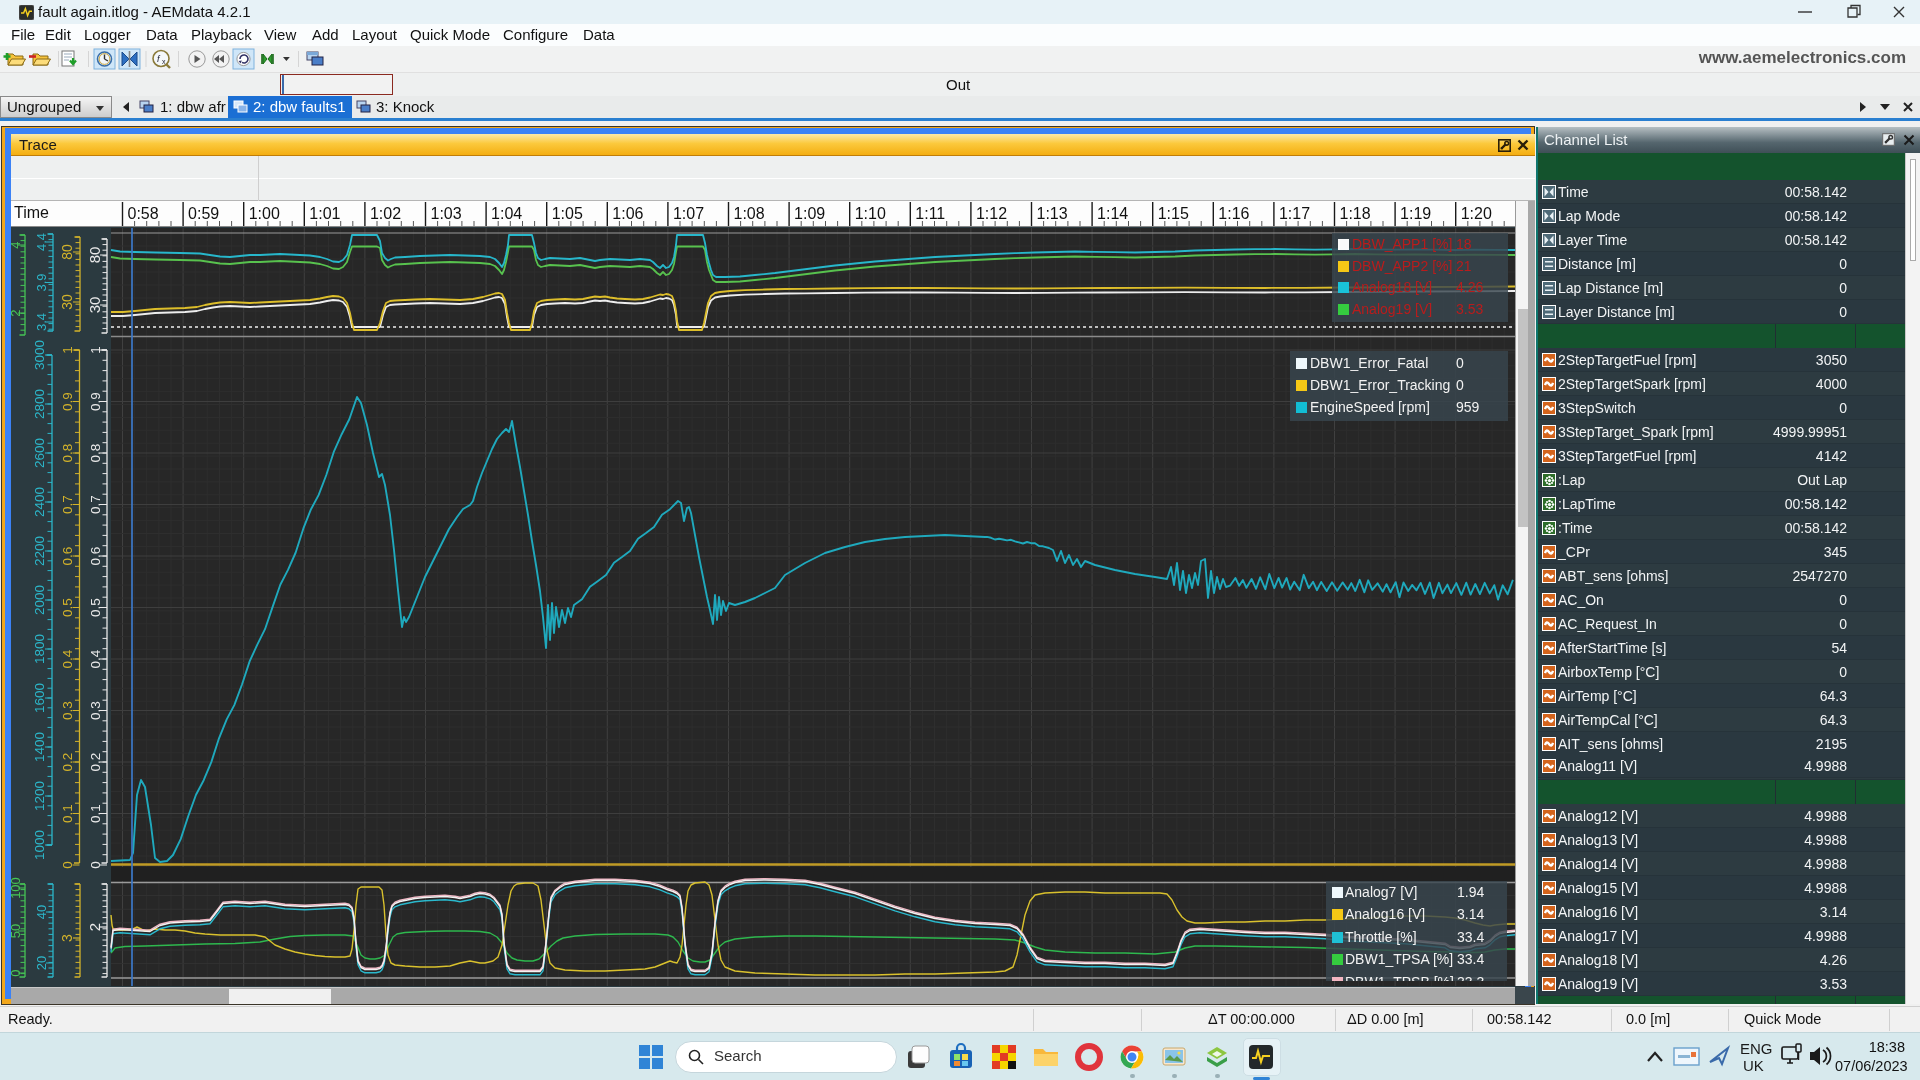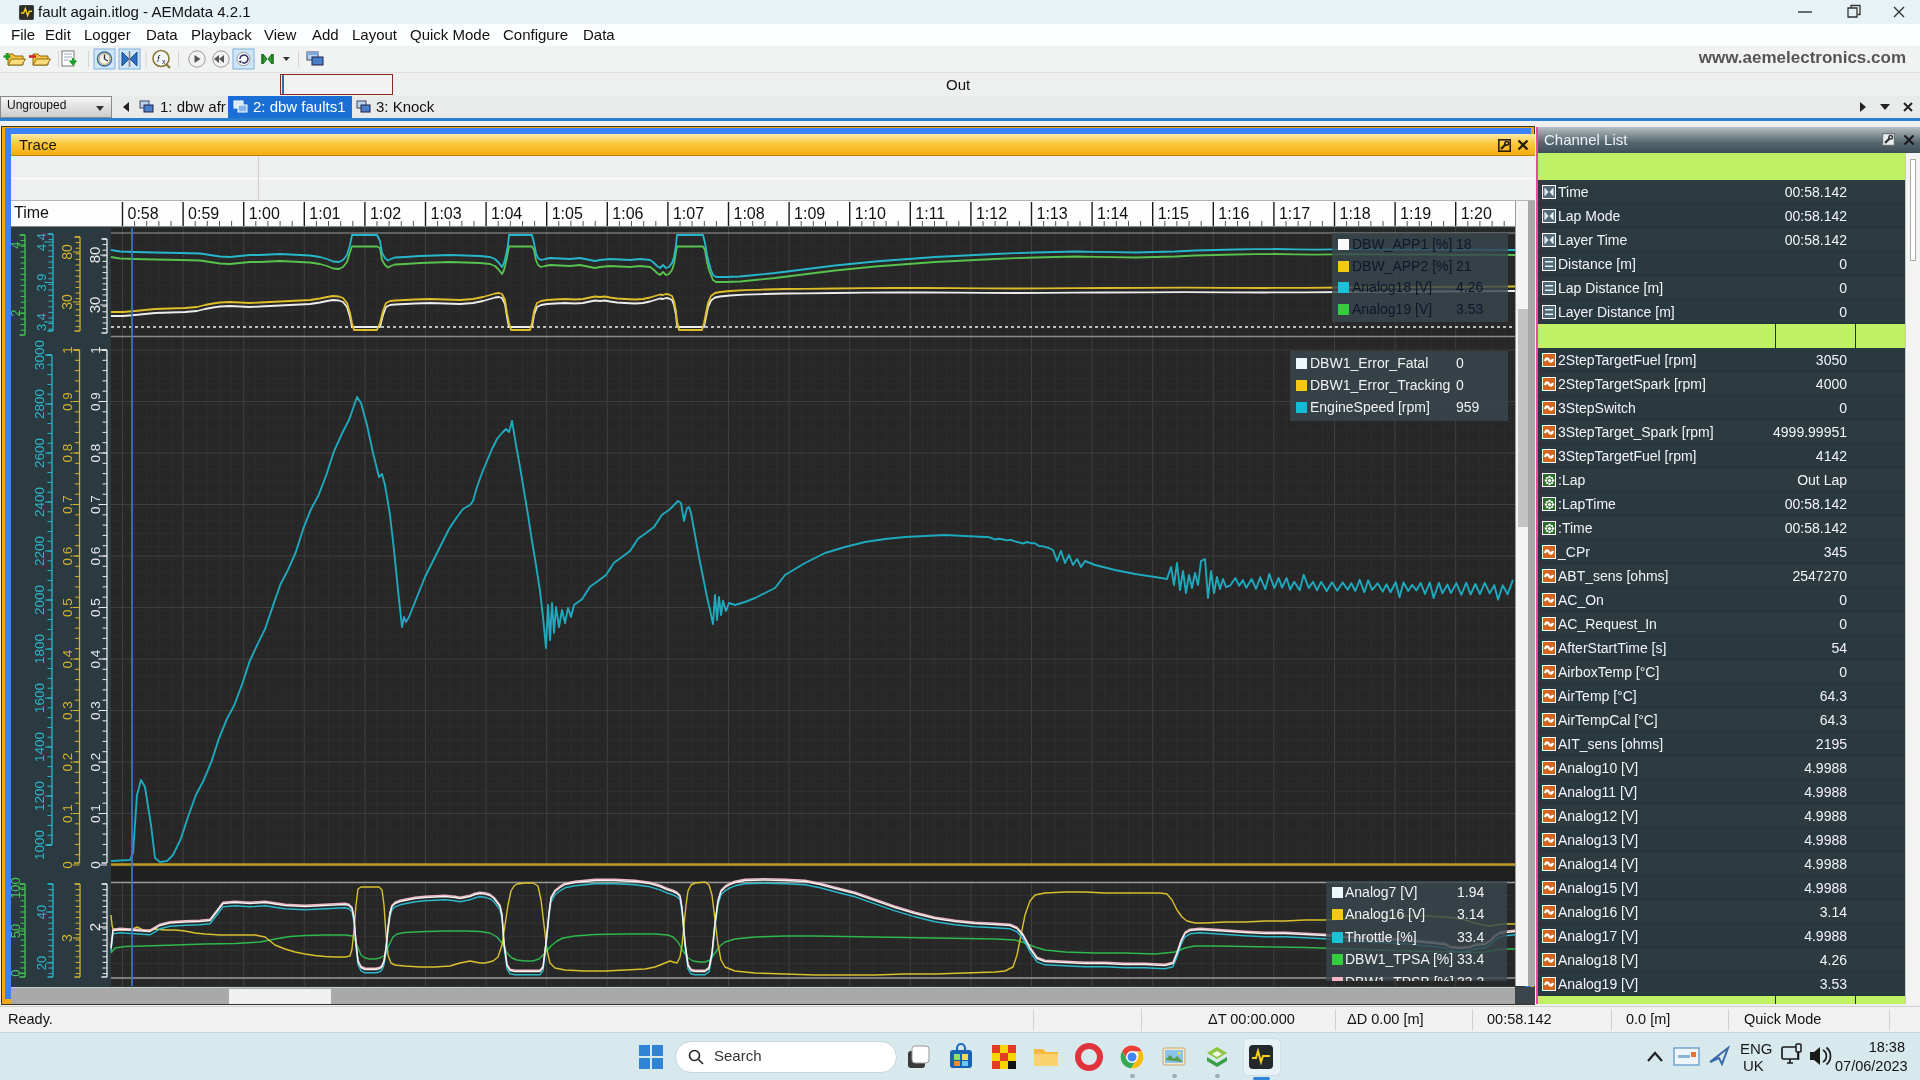--- a/index.html
+++ b/index.html
@@ -84,21 +84,21 @@
 <div class="abs" style="right:14px;top:2px;font-size:17px;font-weight:bold;color:#555">www.aemelectronics.com</div>
 </div>
 
 <div class="abs" style="left:0;top:72px;width:1920px;height:24px;background:#eef0f0;border-top:1px solid #e0e0e0">
   <div class="abs" style="left:280px;top:1px;width:113px;height:21px;background:#f2f2f2;border:1.6px solid #8b2a20"></div>
   <div class="abs" style="left:282px;top:2px;width:2px;height:19px;background:#3a6aaa"></div>
   <div class="abs" style="left:946px;top:3px;font-size:15px;color:#111">Out</div>
 </div>
 
 <div class="abs" style="left:0;top:96px;width:1920px;height:22px;background:#e9ebeb">
-  <div class="abs" style="left:0;top:0;width:112px;height:22px;background:linear-gradient(#f5f5f5,#cdcdcd);border:1px solid #8a8a8a;font-size:12px;color:#111;padding:1px 0 0 6px">Ungrouped
+  <div class="abs" style="left:0;top:0;width:112px;height:22px;background:linear-gradient(#f5f5f5,#cdcdcd);border:1px solid #8a8a8a;font-size:15px;color:#111;padding:1px 0 0 6px">Ungrouped
     <svg width="10" height="8" viewBox="0 0 10 8" style="position:absolute;right:6px;top:8px">
         <path d="M1 1 l4 5 l4 -5 z" fill="#333"></path>
       </svg>
   </div>
   <svg width="8" height="10" viewBox="0 0 8 10" style="position:absolute;left:122px;top:6px">
       <path d="M7 0 L1 5 L7 10 Z" fill="#222"></path>
     </svg>
   <svg width="16" height="14" viewBox="0 0 16 14" style="position:absolute;left:139px;top:4px">
       <rect x="1" y="1" width="9" height="7" fill="#b8d4f0" stroke="#446"></rect>
       <rect x="5" y="5" width="9" height="7" fill="#4a7ec8" stroke="#224"></rect>
@@ -403,21 +403,21 @@
   </div>
   <div class="abs" style="left:1517px;top:67px;width:7px;height:785px;background:#a8a8a8"></div>
 
   <div class="abs" style="left:0;top:853px;width:1504px;height:17px;background:#a9a9a9;border-top:1px solid #c9c9c9">
     <div class="abs" style="left:218px;top:1px;width:102px;height:15px;background:#f0f0f0"></div>
   </div>
   <div class="abs" style="left:1504px;top:853px;width:20px;height:17px;background:#3a464c"></div>
 </div>
 </div>
 
-<div style="position:absolute;left:1332px;top:233px;width:176px;height:89px;background:rgba(56,70,78,0.82);overflow:hidden;font-size:14px;color:#0f172a">
+<div style="position:absolute;left:1332px;top:233px;width:176px;height:89px;background:rgba(56,70,78,0.82);overflow:hidden;font-size:14px;color:#b91c1c">
     <div style="position:absolute;left:6px;top:6.0px;width:11px;height:11px;background:#fafafa"></div>
     <div style="position:absolute;left:20px;top:3.0px;white-space:nowrap">DBW_APP1 [%]</div>
     <div style="position:absolute;left:124px;top:3.0px;white-space:nowrap">18</div>
     <div style="position:absolute;left:6px;top:27.5px;width:11px;height:11px;background:#f5c816"></div>
     <div style="position:absolute;left:20px;top:24.5px;white-space:nowrap">DBW_APP2 [%]</div>
     <div style="position:absolute;left:124px;top:24.5px;white-space:nowrap">21</div>
     <div style="position:absolute;left:6px;top:49.0px;width:11px;height:11px;background:#19c2d8"></div>
     <div style="position:absolute;left:20px;top:46.0px;white-space:nowrap">Analog18 [V]</div>
     <div style="position:absolute;left:124px;top:46.0px;white-space:nowrap">4.26</div>
     <div style="position:absolute;left:6px;top:70.5px;width:11px;height:11px;background:#35cc3f"></div>
@@ -446,21 +446,21 @@
     <div style="position:absolute;left:19px;top:47.8px;white-space:nowrap">Throttle [%]</div>
     <div style="position:absolute;left:131px;top:47.8px;white-space:nowrap">33.4</div>
     <div style="position:absolute;left:6px;top:73.2px;width:11px;height:11px;background:#35cc3f"></div>
     <div style="position:absolute;left:19px;top:70.2px;white-space:nowrap">DBW1_TPSA [%]</div>
     <div style="position:absolute;left:131px;top:70.2px;white-space:nowrap">33.4</div>
     <div style="position:absolute;left:6px;top:95.6px;width:11px;height:11px;background:#f3b6c2"></div>
     <div style="position:absolute;left:19px;top:92.6px;white-space:nowrap">DBW1_TPSB [%]</div>
     <div style="position:absolute;left:131px;top:92.6px;white-space:nowrap">33.3</div>
   </div>
 
-<div class="abs" style="left:1536px;top:127px;width:384px;height:877px;background:#bef264;border-left:2px solid #ec4899">
+<div class="abs" style="left:1536px;top:127px;width:384px;height:877px;background:#14532d;border-left:2px solid #0f766e">
   <div class="abs" style="left:0;top:0;width:382px;height:26px;background:linear-gradient(#b6bfc3,#55666e 60%,#3f4f57)">
     <div class="abs" style="left:6px;top:4px;font-size:15px;color:#eef2f4">Channel List</div>
     <svg width="13" height="13" viewBox="0 0 13 13" style="position:absolute;left:344px;top:6px">
         <rect x="0.7" y="0.7" width="11.6" height="11.6" fill="#e8eef0" stroke="#666"></rect>
         <path d="M3.4 9.6 L8 5" stroke="#333" stroke-width="2.2"></path>
         <circle cx="8.7" cy="4.3" r="1.8" fill="none" stroke="#333" stroke-width="1.4"></circle>
         <circle cx="3.7" cy="9.3" r="1.1" fill="#333"></circle>
       </svg>
     <svg width="12" height="12" viewBox="0 0 12 12" style="position:absolute;left:365px;top:7px">
         <path d="M1.5 1.5 L10.5 10.5 M10.5 1.5 L1.5 10.5" stroke="#1a1a1a" stroke-width="2"></path>
@@ -702,21 +702,21 @@
       </div>
       <div class="crow" style="top:576px;background:#2d3b41">
         <span class="ci" style="background:#d4641c">
           <svg width="10" height="10" viewBox="0 0 10 10">
             <path d="M1 6 Q2.5 1.5 5 5 Q7.5 8.5 9 4" fill="none" stroke="#fff" stroke-width="2.4"></path>
           </svg>
         </span>
         <span class="cn">Analog10 [V]</span>
         <span class="cv">4.9988</span>
       </div>
-      <div class="crow" style="top:600px;background:#2a3840">
+      <div class="crow" style="top:574px;background:#2a3840">
         <span class="ci" style="background:#d4641c">
           <svg width="10" height="10" viewBox="0 0 10 10">
             <path d="M1 6 Q2.5 1.5 5 5 Q7.5 8.5 9 4" fill="none" stroke="#fff" stroke-width="2.4"></path>
           </svg>
         </span>
         <span class="cn">Analog11 [V]</span>
         <span class="cv">4.9988</span>
       </div>
       <div class="crow" style="top:624px;background:#2d3b41">
         <span class="ci" style="background:#d4641c">

